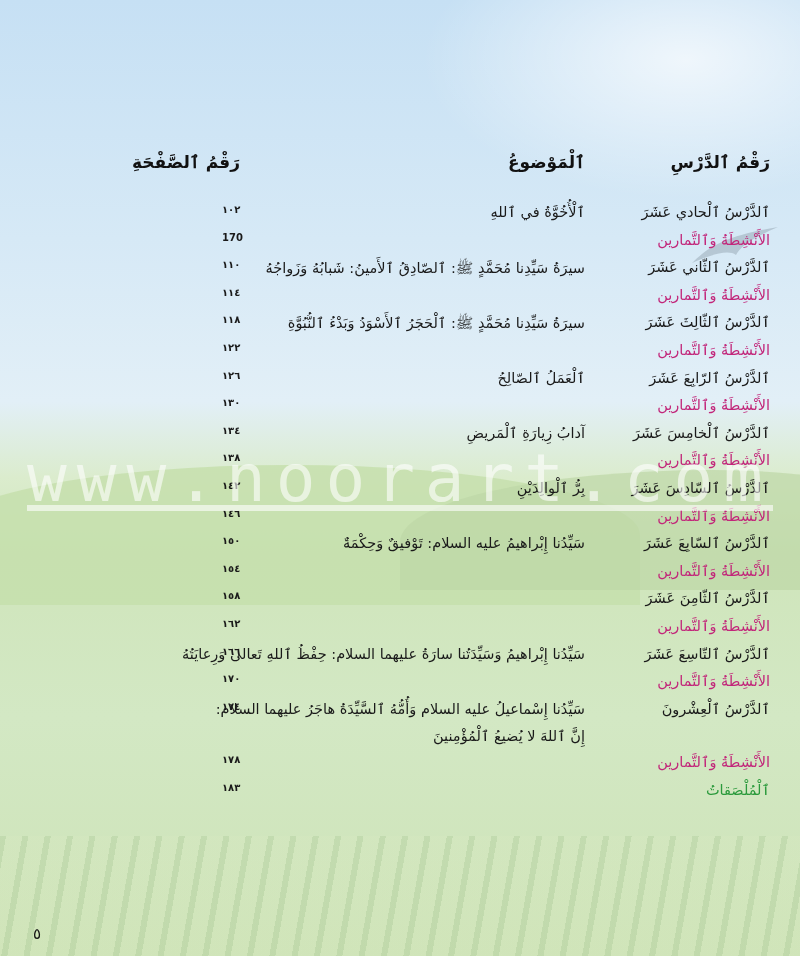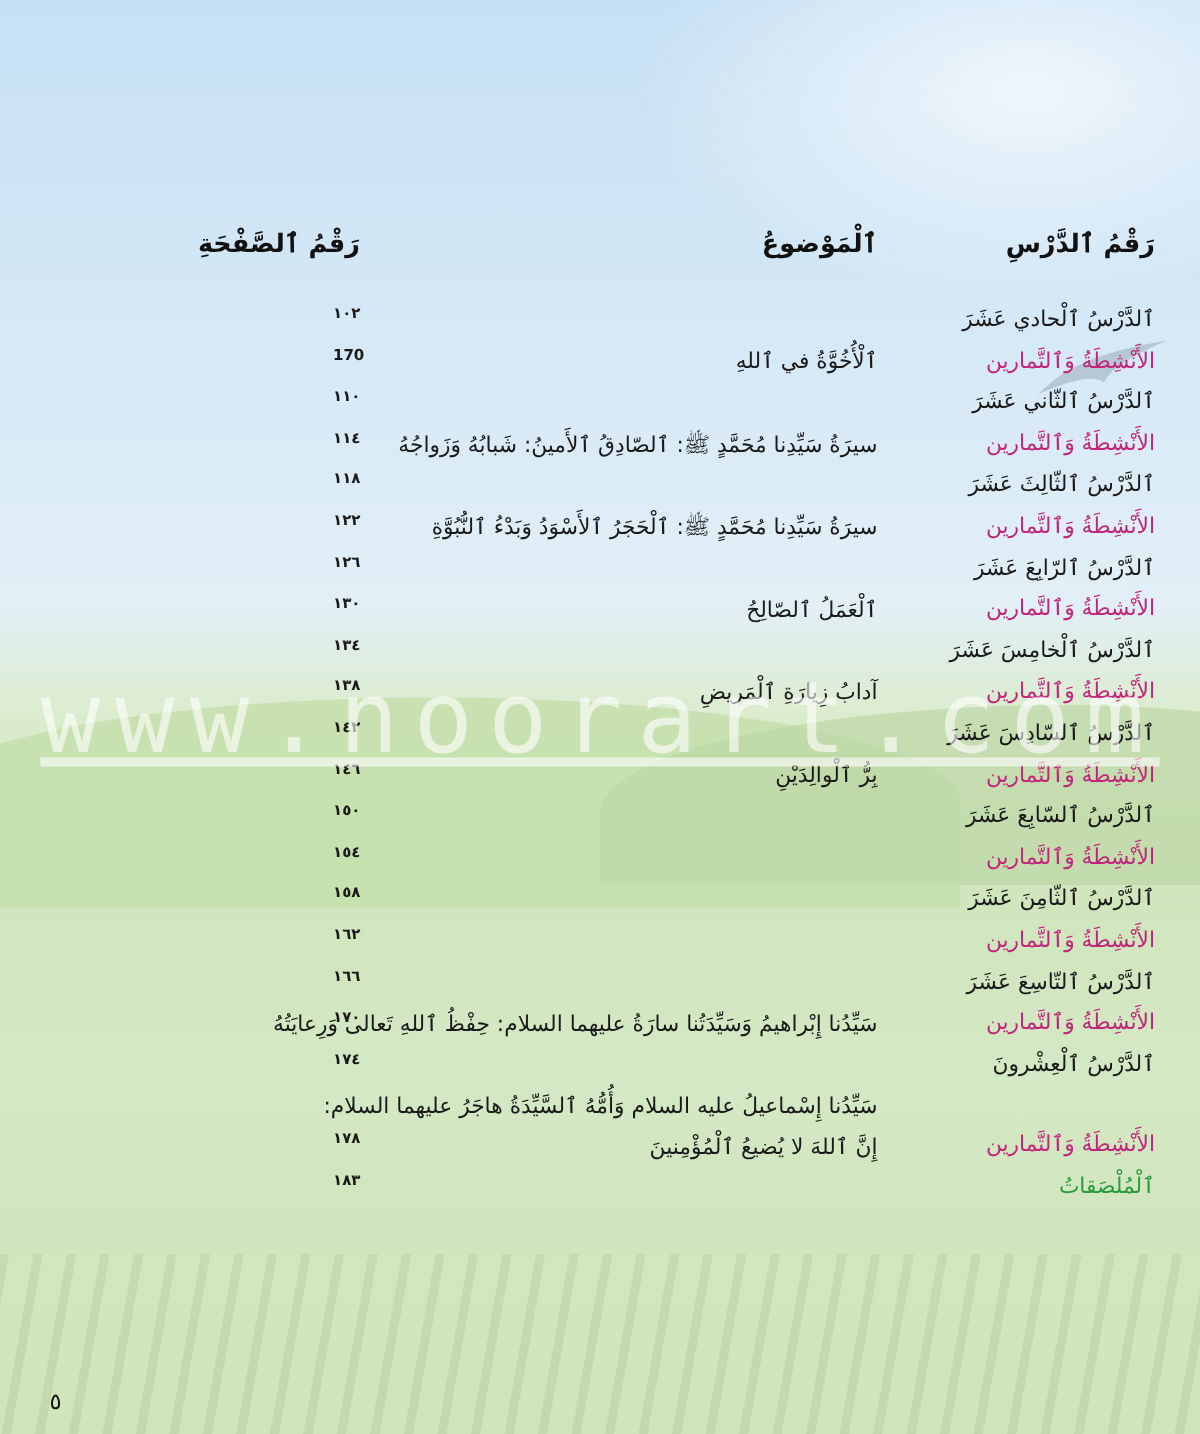--- a/index.html
+++ b/index.html
@@ -40,21 +40,21 @@
     position:relative; height:60px; font-size:17px; font-weight:bold; color:#111;
   }
   .hdr span { position:absolute; top:12px; }
   .h-lesson { right:0;margin-left:20px; }
   .h-topic { right:185px; }
   .h-page { right:530px; }
   .row {
     position:relative; height:27.6px; font-size:14.5px; color:#1a1a1a;
   }
   .row .c1 { position:absolute; right:0; top:4px; white-space:nowrap; }
-  .row .c2 { position:absolute; right:185px; top:4px; white-space:nowrap;margin-top:28px; }
+  .row .c2 { position:absolute; right:185px; top:4px; white-space:nowrap; }
   .row .c3 { position:absolute; left:92px; top:4px; font-weight:bold; font-size:10px; direction:ltr; }
   .row.activity .c1 { color:#c2267a; }
   .row.stickers .c1 { color:#2b9a3c; }
   .row.cont { height:26px; }
   .pagenum {
     position:absolute; left:33px; top:925px; font-size:15px; color:#111;
   }
 </style>
 </head>
 <body>
@@ -129,20 +129,21 @@
         <span class="c2">بِرُّ ٱلْوالِدَيْنِ</span>
         <span class="c3">١٤٢</span>
       </div>
       <div class="row activity">
         <span class="c1">الأَنْشِطَةُ وَٱلتَّمارين</span>
         <span class="c2"></span>
         <span class="c3">١٤٦</span>
       </div>
       <div class="row lesson">
         <span class="c1">ٱلدَّرْسُ ٱلسّابِعَ عَشَرَ</span>
+        <span class="c2">سَيِّدُنا إِبْراهيمُ عليه السلام: تَوْفيقٌ وَحِكْمَةٌ</span>
         <span class="c3">١٥٠</span>
       </div>
       <div class="row activity">
         <span class="c1">الأَنْشِطَةُ وَٱلتَّمارين</span>
         <span class="c2"></span>
         <span class="c3">١٥٤</span>
       </div>
       <div class="row lesson">
         <span class="c1">ٱلدَّرْسُ ٱلثّامِنَ عَشَرَ</span>
         <span class="c3">١٥٨</span>

